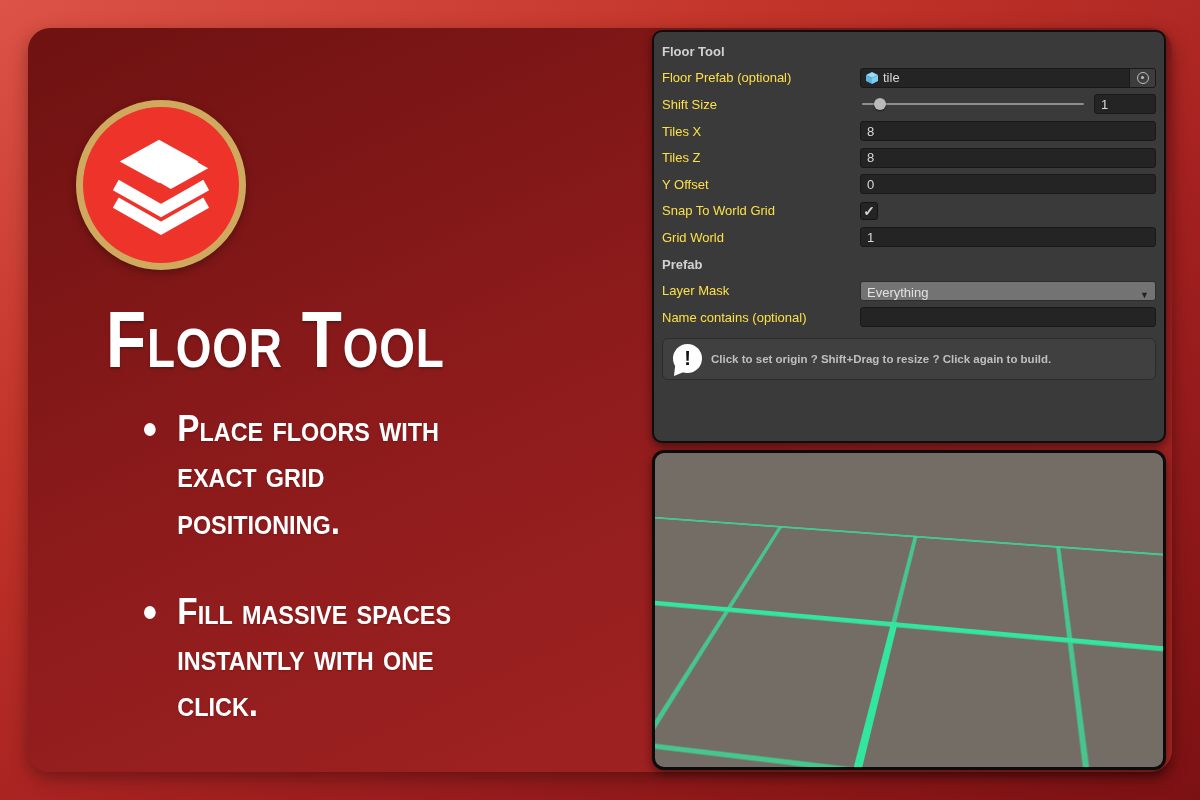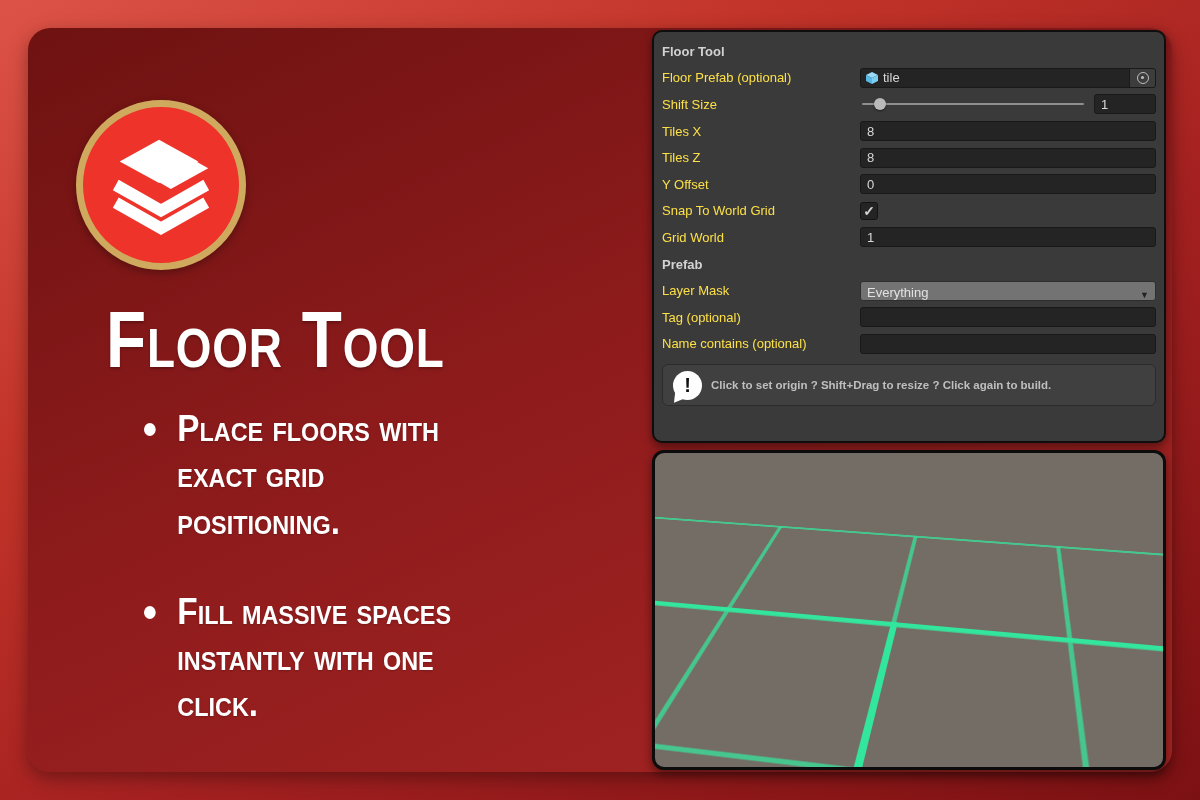--- a/index.html
+++ b/index.html
@@ -239,26 +239,20 @@
   <div class="row">
     <span class="row-label">Layer Mask</span>
     <div class="row-field">
       <div class="dropdown">
         <span class="dd-value">Everything</span>
         <span class="dd-arrow">▼</span>
       </div>
     </div>
   </div>
 
-  <div class="row">
-    <span class="row-label">Tag (optional)</span>
-    <div class="row-field">
-      <input class="field" value="" style="">
-    </div>
-  </div>
 
   <div class="row">
     <span class="row-label">Name contains (optional)</span>
     <div class="row-field">
       <input class="field" value="" style="">
     </div>
   </div>
 
 
   <div class="helpbox">

